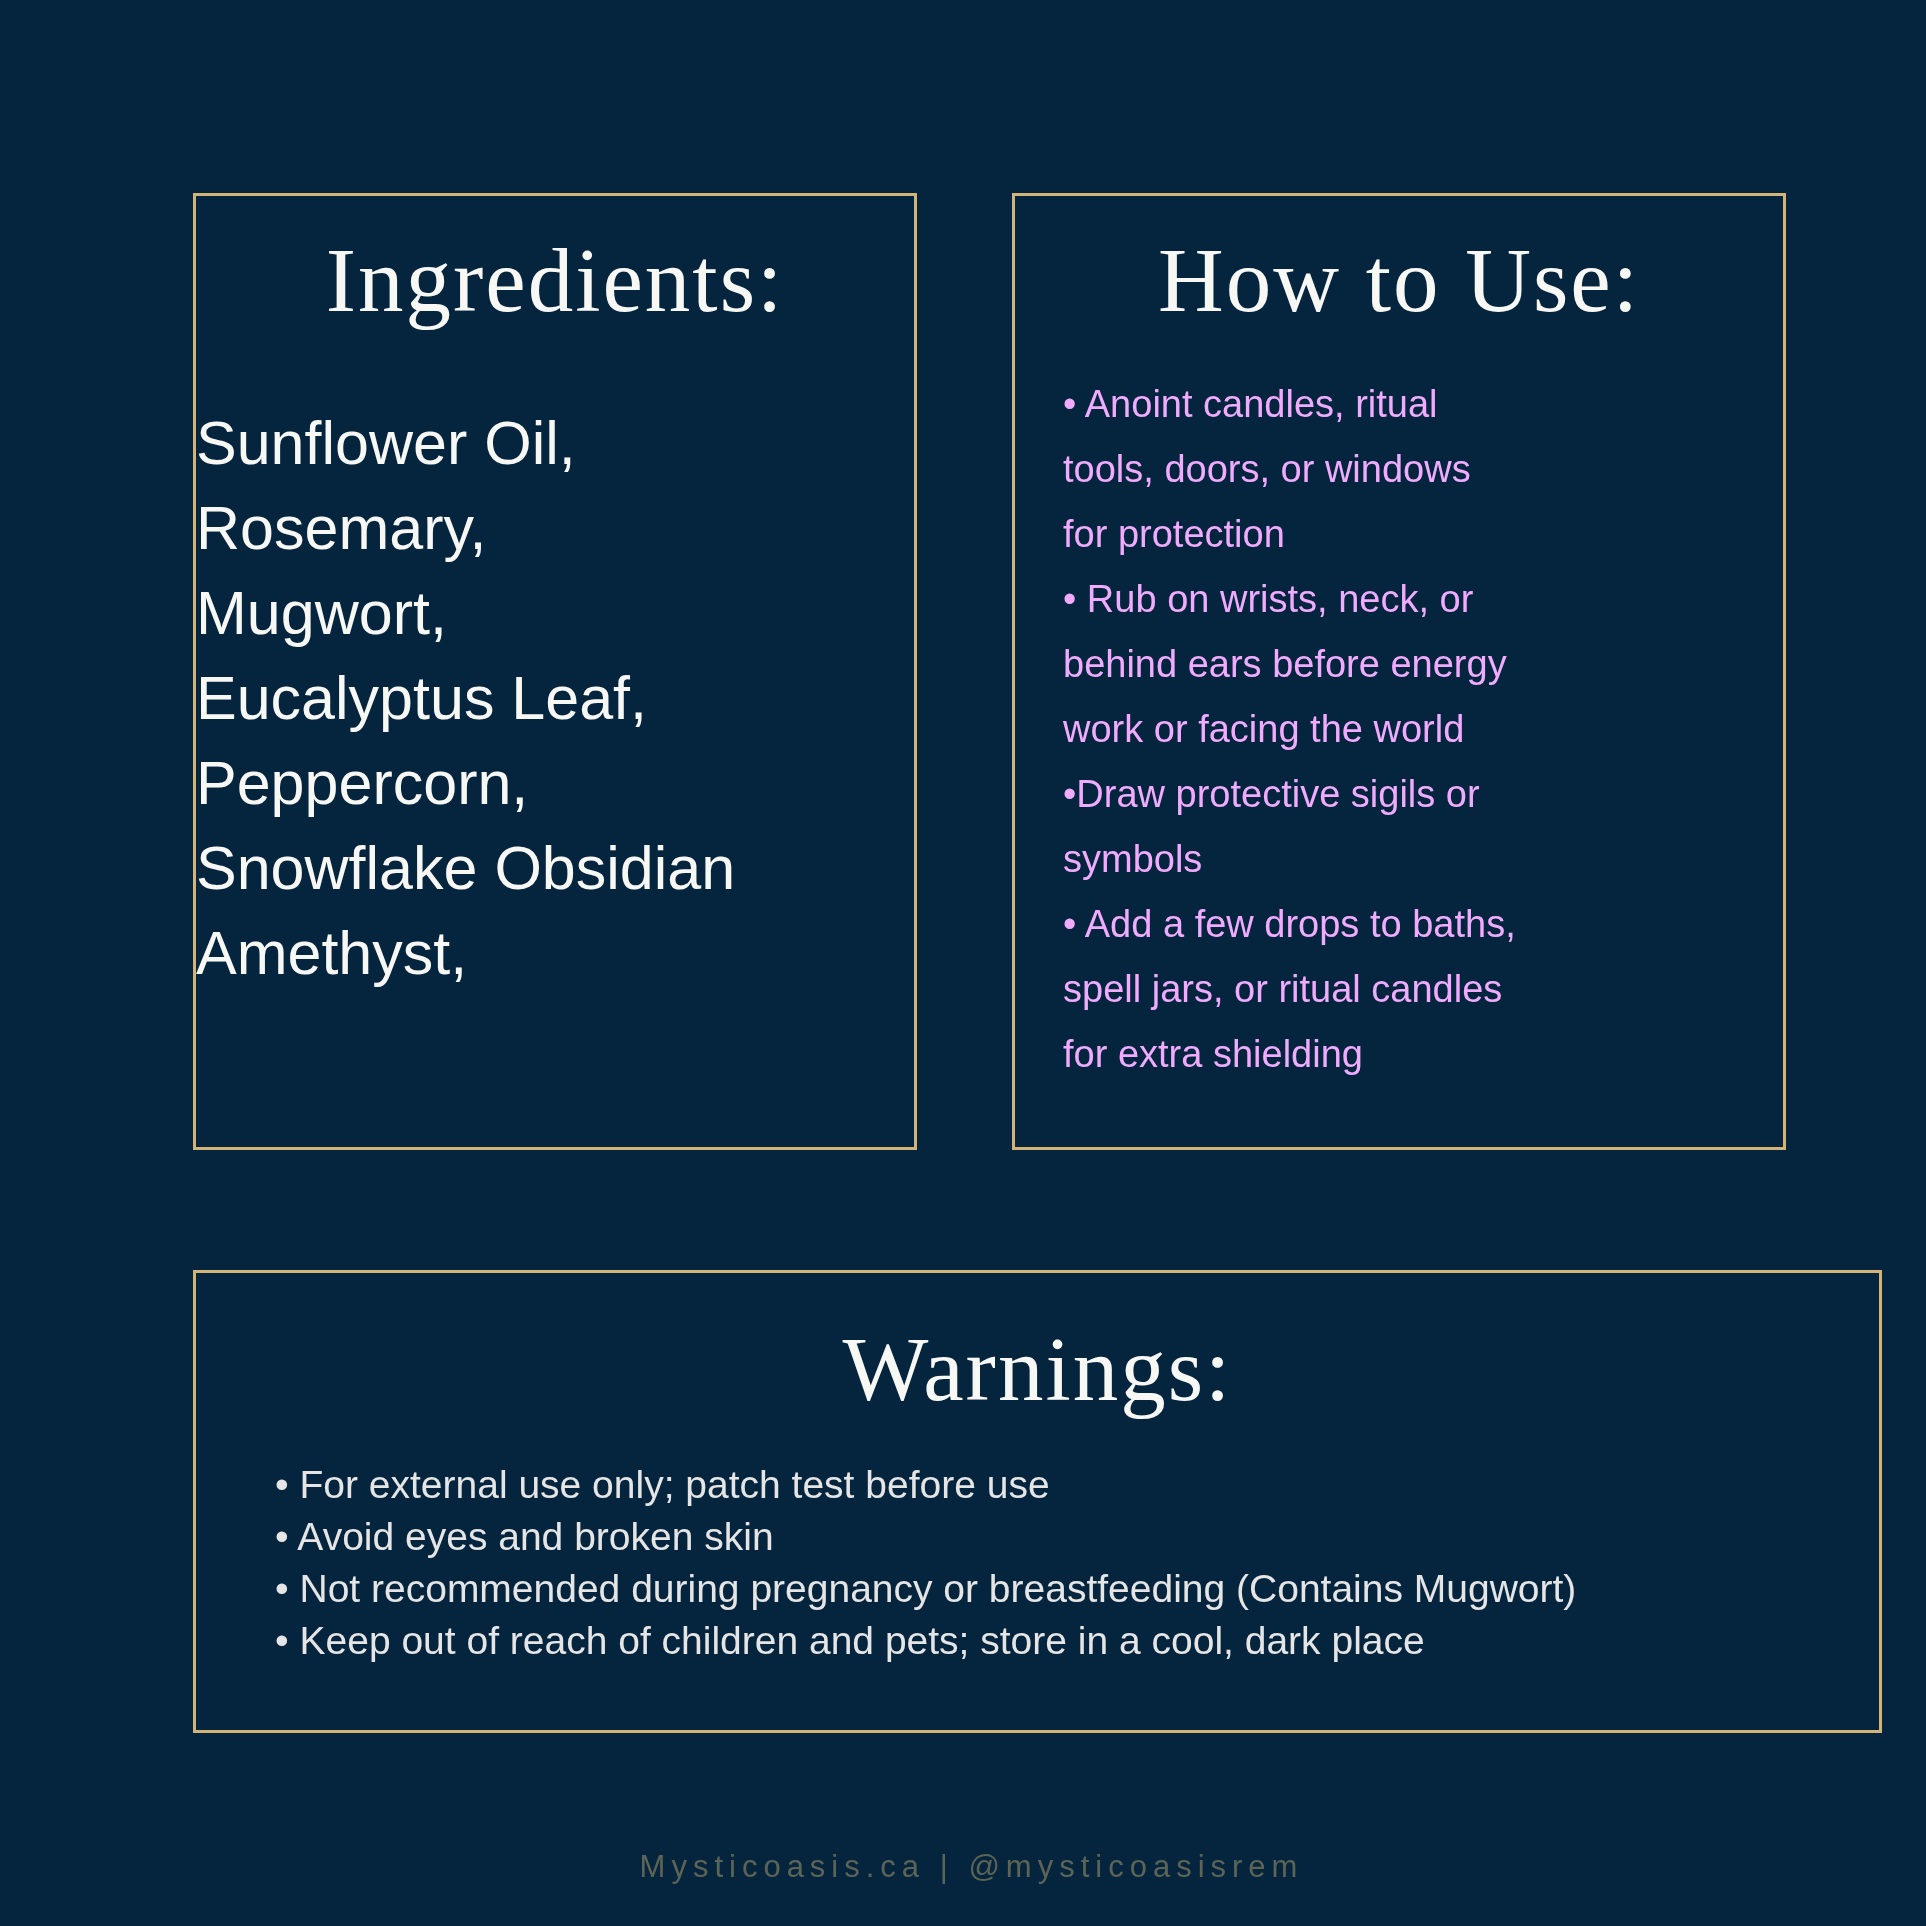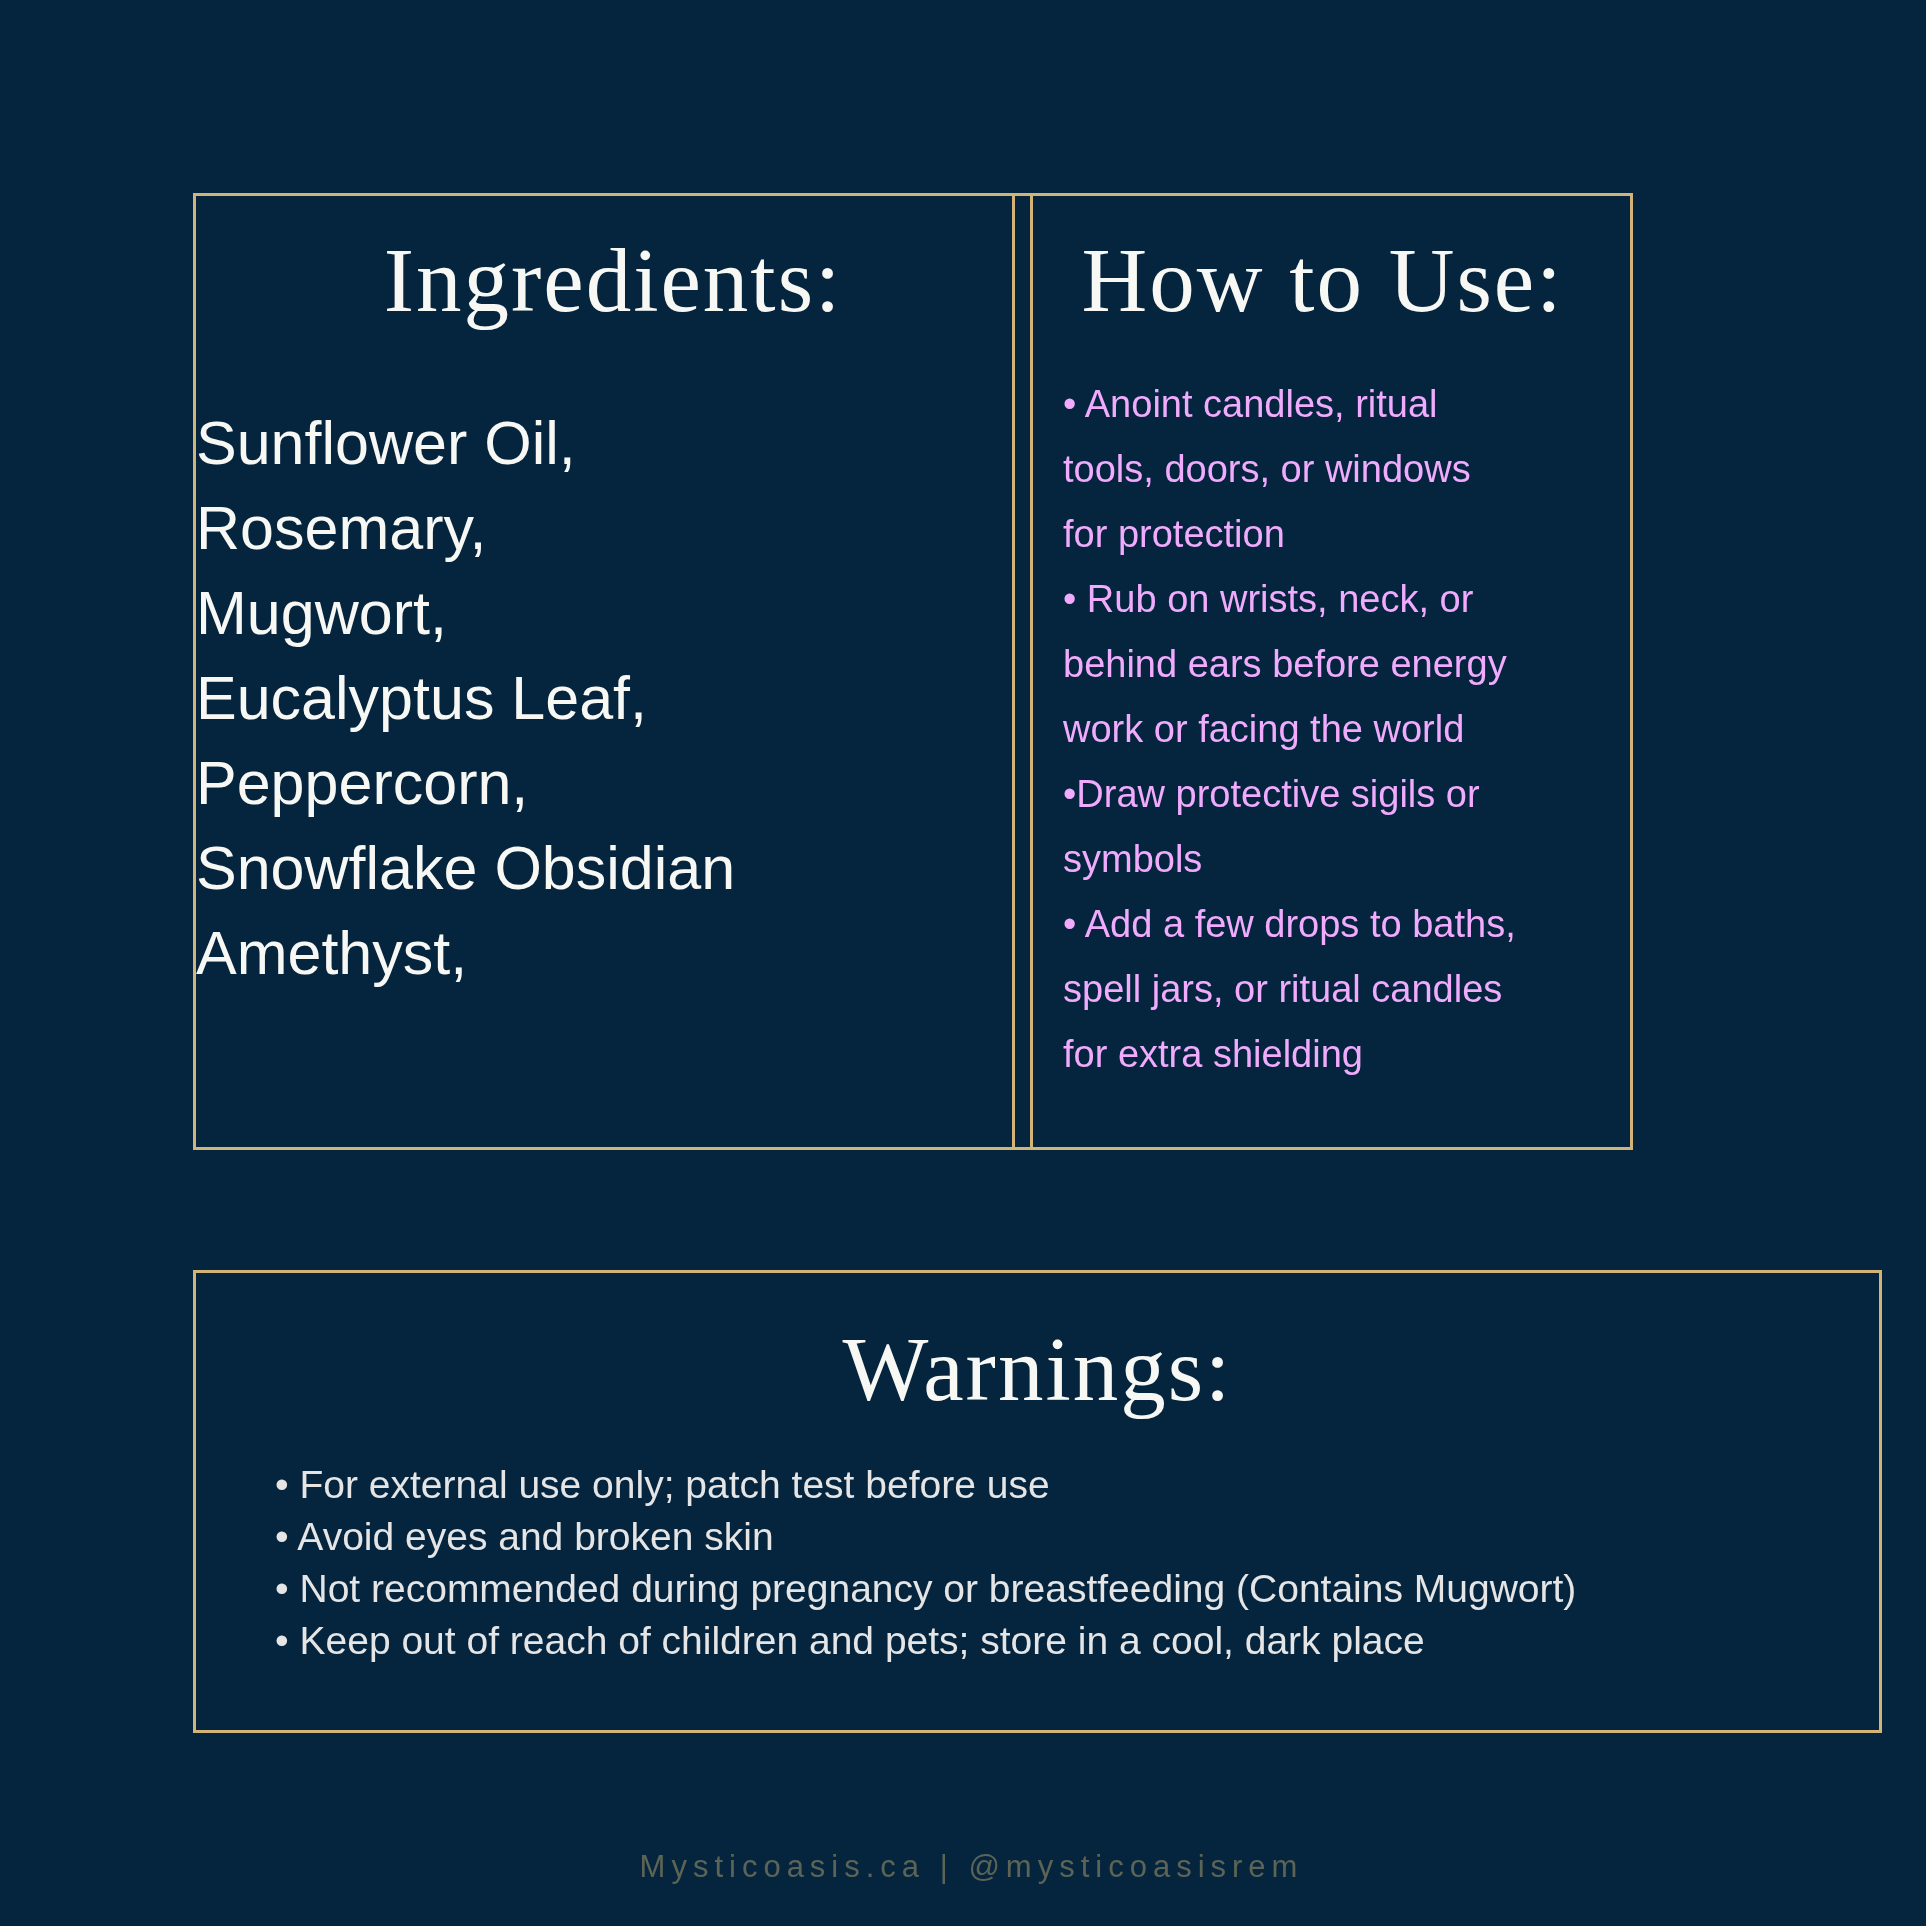--- a/index.html
+++ b/index.html
@@ -9,22 +9,22 @@
     position: relative;
     background: #05253F;
     overflow: hidden;
     font-family: "Liberation Sans", sans-serif;
   }
   .panel {
     position: absolute;
     border: 3px solid #D2B478;
     box-sizing: border-box;
   }
-  #panel-ingredients { left: 193px; top: 193px; width: 840px; height: 957px; padding-top: 34px; }
-  #panel-howto       { left: 1012px; top: 193px; width: 621px; height: 957px; padding-top: 34px; }
+  #panel-ingredients { left: 193px; top: 193px; width: 724px; height: 957px; padding-top: 34px; }
+  #panel-howto       { left: 1012px; top: 193px; width: 774px; height: 957px; padding-top: 34px; }
   #panel-warnings    { left: 193px; top: 1270px; width: 1689px; height: 463px; padding-top: 46px; }
 
   .title {
     font-family: "Liberation Serif", "DejaVu Serif", serif;
     font-weight: 400;
     color: #F7F7F4;
     text-align: center;
     font-size: 91px;
     line-height: 1.12;
     letter-spacing: 2px;

